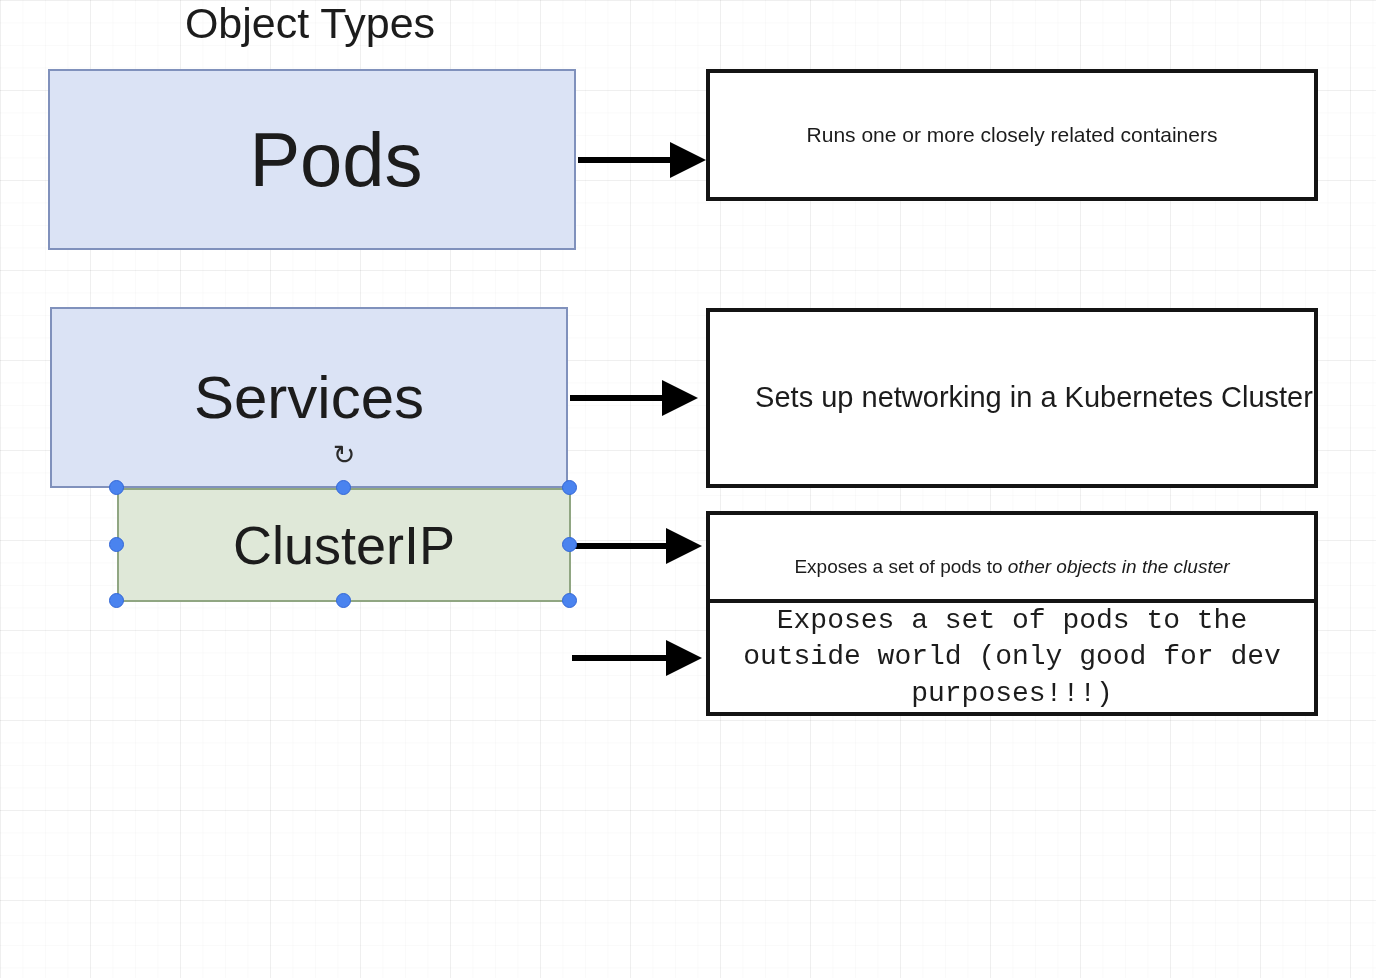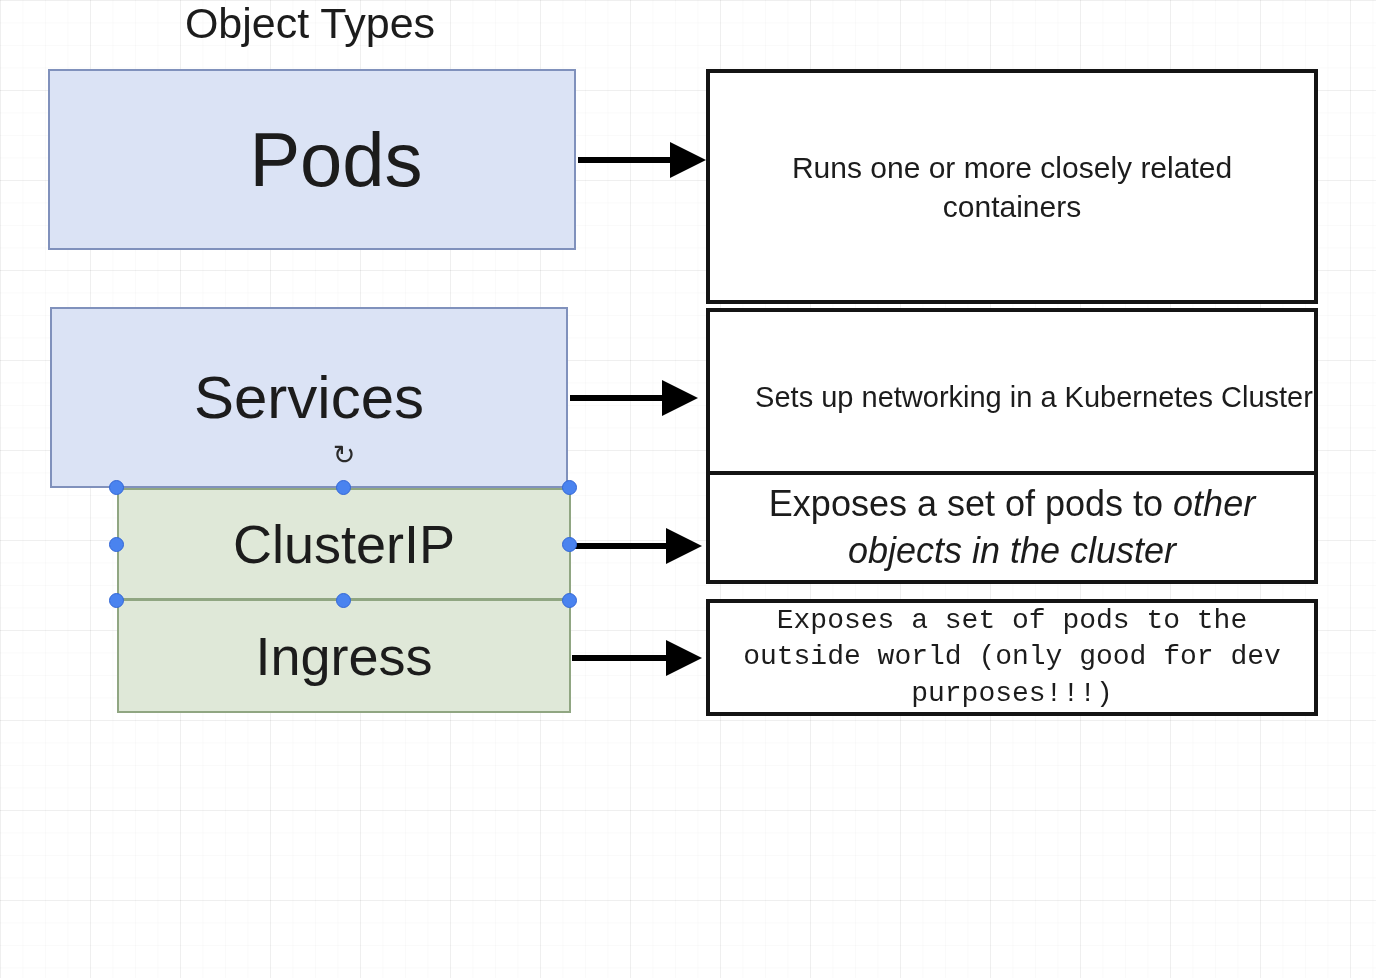--- a/index.html
+++ b/index.html
@@ -51,25 +51,25 @@
   }
   .green-row:last-child{border-bottom:none;height:110px;}
   .desc-box{
     left:706px;width:612px;
     background:#ffffff;
     border:4px solid #141414;
     display:flex;align-items:center;justify-content:center;
     text-align:center;
   }
   .desc-box .txt{line-height:1.3;}
-  .desc-pods{top:69px;height:235px;font-size:30px;}
+  .desc-pods{top:69px;height:132px;font-size:21px;}
   .desc-pods .txt{max-width:548px;}
   .desc-services{top:308px;height:180px;font-size:29px;padding-left:44px;}
   .desc-services .txt{max-width:588px;}
-  .desc-clusterip{top:471px;height:113px;font-size:36px;}
+  .desc-clusterip{top:511px;height:113px;font-size:19px;}
   .desc-clusterip .txt{max-width:500px;}
   .desc-nodeport{top:599px;height:117px;font-size:28px;font-family:Liberation Mono, monospace;}
   .desc-nodeport .txt{max-width:600px;}
   .arrow-layer{left:0;top:0;width:1376px;height:978px;pointer-events:none;}
   .arrow-layer g{pointer-events:stroke;}
   .sel-handle{
     width:15px;height:15px;border-radius:50%;
     background:#4a83ef;border:1px solid #3367d6;
     margin-left:-8px;margin-top:-8px;
   }
@@ -92,23 +92,20 @@
     <span>Pods</span>
   </div>
 
   <div class="abs shape blue-shape services-shape">
     <span>Services</span>
   </div>
 
   <div class="abs green-stack">
     <div class="green-row">
       <span>ClusterIP</span>
-    </div>
-    <div class="green-row">
-      <span>Ingress</span>
     </div>
   </div>
 
   <div class="abs desc-box desc-pods">
     <div class="txt">Runs one or more closely related containers</div>
   </div>
 
   <div class="abs desc-box desc-services">
     <div class="txt">Sets up networking in a Kubernetes Cluster</div>
   </div>

